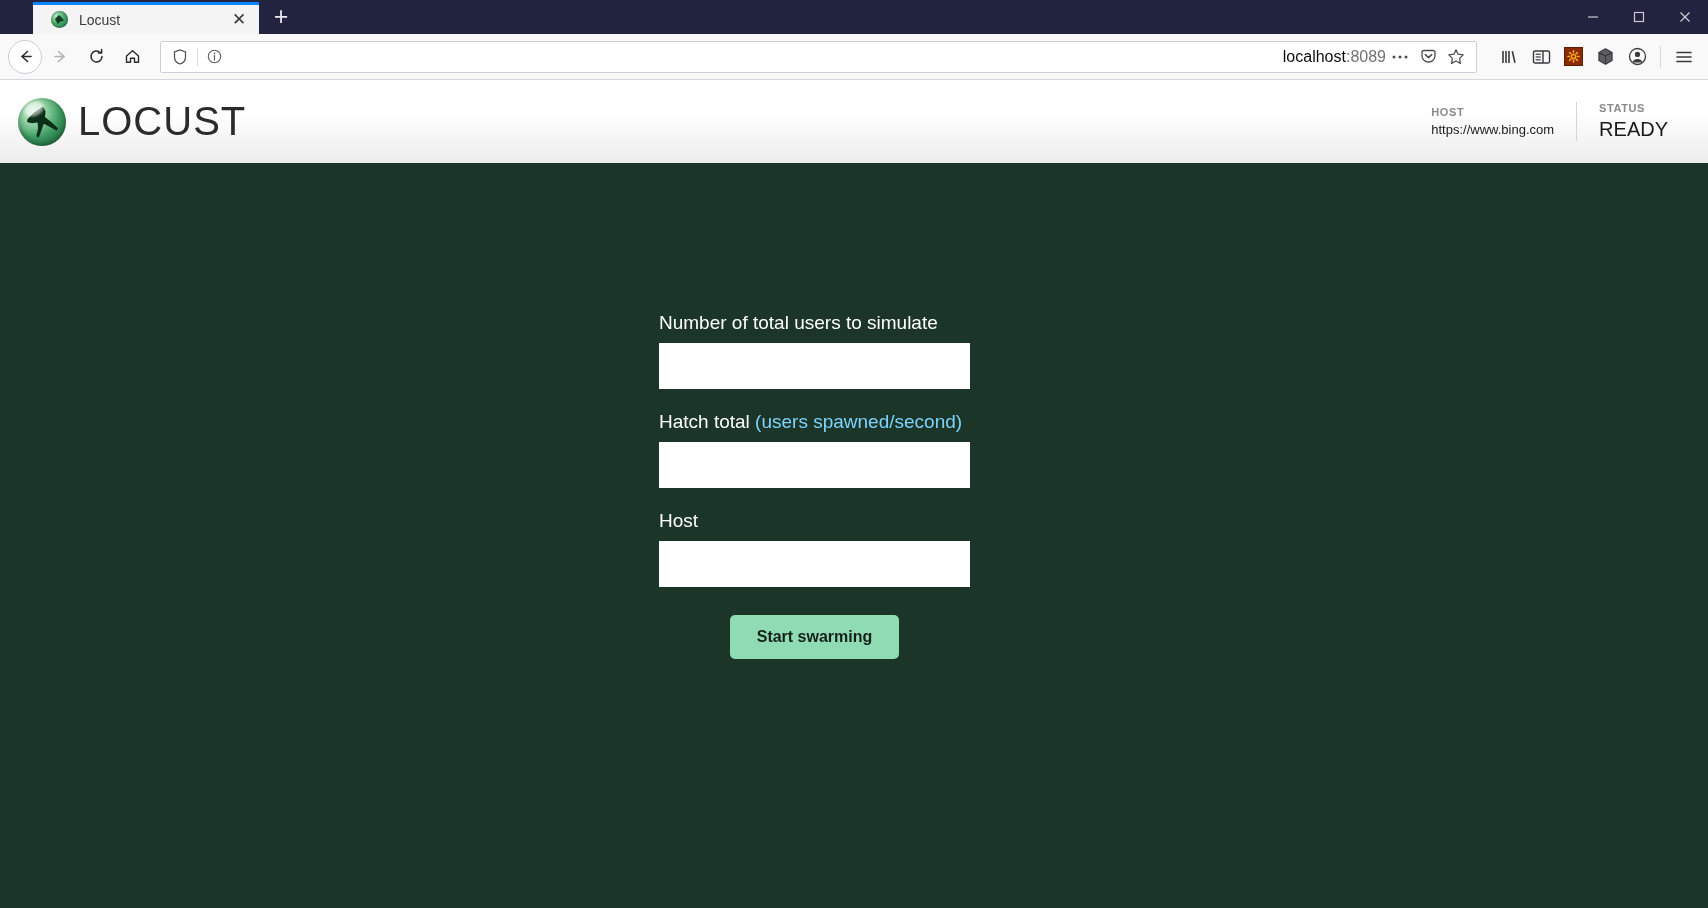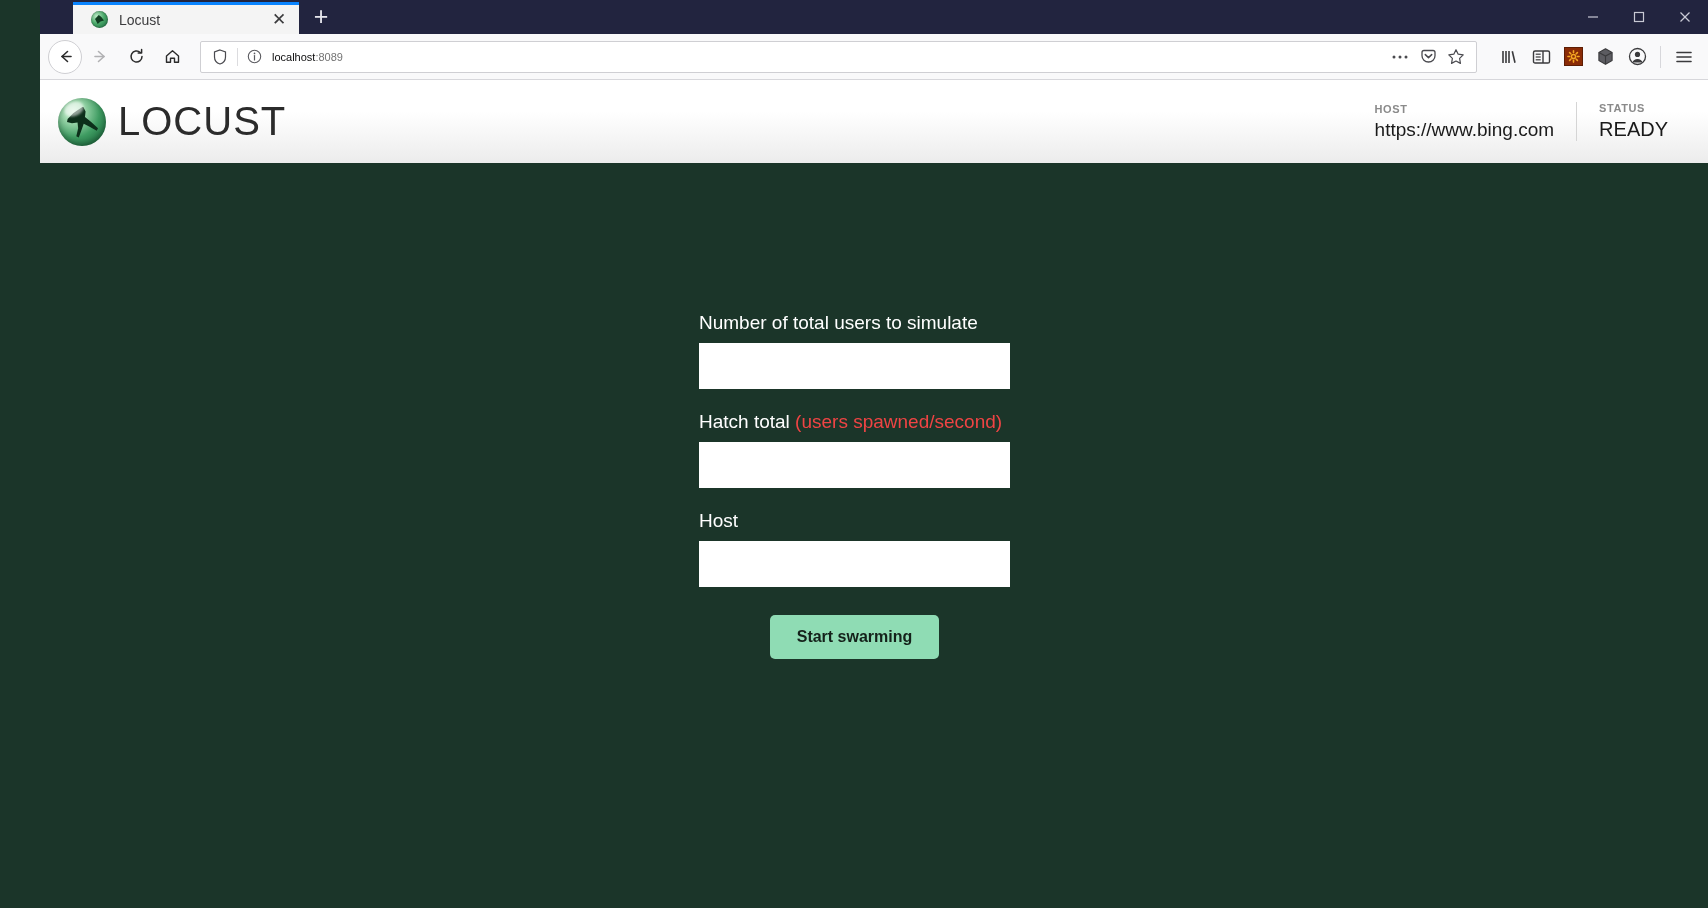--- a/index.html
+++ b/index.html
@@ -4,21 +4,21 @@
 <style>
   * { box-sizing: border-box; margin: 0; padding: 0; }
   html, body {
     width: 1708px; height: 908px;
     overflow: hidden;
     font-family: "Liberation Sans", sans-serif;
     background: #1b3529;
   }
 
   
-  .browser { width: 1708px; height: 908px; display: flex; flex-direction: column; padding-left: 40px; }
+  .browser { width: 1708px; height: 908px; display: flex; flex-direction: column; }
 
   
   .titlebar {
     height: 34px;
     background: #22243f;
     display: flex;
     align-items: flex-end;
     position: relative;
     flex: 0 0 34px;
   }
@@ -96,22 +96,22 @@
   .urlbar-shield {
     width: 26px; display: flex; align-items: center; justify-content: center;
     color: #4a4a4f;
   }
   .urlbar-sep { width: 1px; height: 18px; background: #dcdcdf; margin: 0 4px; }
   .urlbar-info {
     width: 24px; display: flex; align-items: center; justify-content: center;
     color: #5a5a5f;
   }
   .urltext {
-    flex: 1; font-size: 11px; color: #0c0c0d;
-    padding-left: 6px; white-space: nowrap; overflow: hidden;
+    flex: 1; font-size: 16px; color: #0c0c0d;
+    padding-left: 6px; white-space: nowrap; overflow: hidden; text-align: right;
   }
   .urltext .dim { color: #737373; }
   .urlbar-actions { display: flex; align-items: center; }
   .urlicon {
     width: 28px; height: 28px;
     display: flex; align-items: center; justify-content: center;
     color: #4a4a4f;
   }
   .toolbar-right { display: flex; align-items: center; padding-left: 10px; }
   .tbicon {
@@ -166,37 +166,37 @@
   .header-stats {
     position: absolute; right: 18px; top: 0; height: 83px;
     display: flex; align-items: center;
   }
   .stat { padding: 0 22px; }
   .stat + .stat { border-left: 1px solid #d5d5d5; }
   .stat-label {
     font-size: 11px; letter-spacing: .6px; color: #8a8a8a;
     font-weight: 600; text-transform: uppercase; margin-bottom: 4px;
   }
-  .stat-value { font-size: 19px; color: #1a1a1a; }
+  .stat-value { font-size: 13px; color: #1a1a1a; }
   .stat-value.strong { font-size: 20px; font-weight: 400; }
 
   .content { flex: 1; background: #1b3529; position: relative; }
 
   .swarm-form {
     position: absolute; left: 659px; top: 149px; width: 311px;
   }
   .form-title {
     font-size: 25px; font-weight: 700; color: #a8e06c;
     margin-bottom: 28px; letter-spacing: .2px;
   }
   .field { margin-bottom: 22px; }
   .field-label {
     font-size: 19px; color: #ffffff; margin-bottom: 9px;
   }
-  .field-label .muted { color: #ef4444; }
+  .field-label .muted { color: #7dd3fc; }
   .field-input {
     width: 311px; height: 46px;
     background: #ffffff; border: 0; outline: none;
     font-size: 15px; color: #111; padding: 0 8px;
     font-family: "Liberation Sans", sans-serif;
     display: block;
   }
   .form-actions { display: flex; justify-content: center; margin-top: 28px; }
   .btn-submit {
     min-width: 169px; height: 44px;

